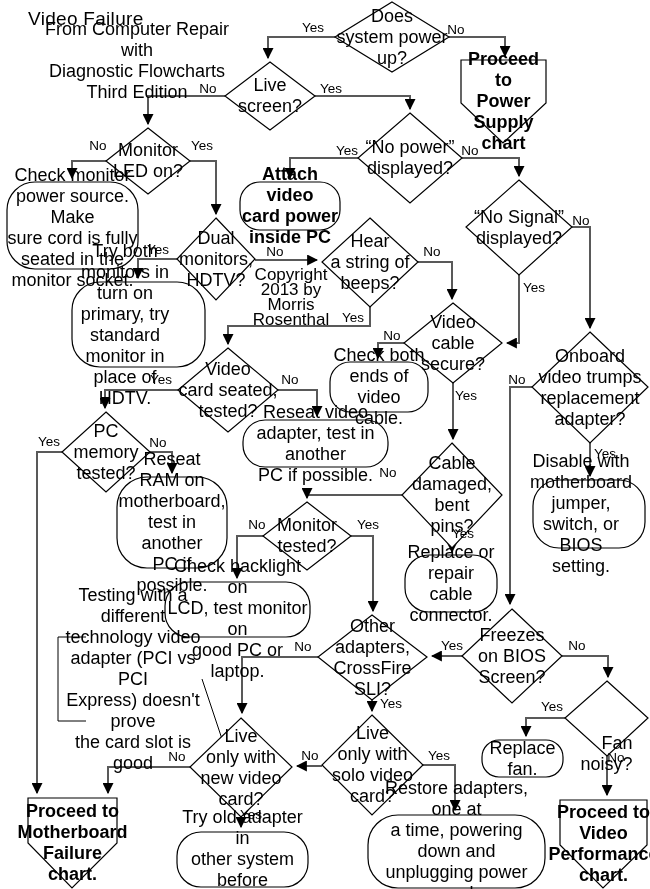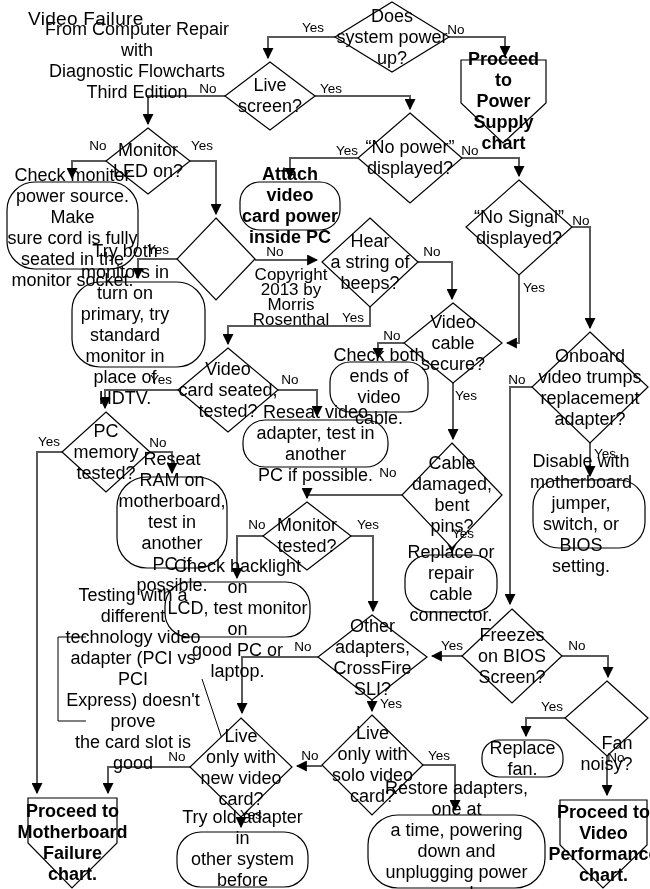--- a/index.html
+++ b/index.html
@@ -134,20 +134,23 @@
 sure cord is fully
 seated in the
 monitor socket.</div>
 <div class="txt" style="left:240px;top:182px;width:100px;height:48px;font-weight:bold;">Attach video
 card power
 inside PC</div>
 <div class="txt" style="left:358px;top:113px;width:104px;height:90px;">“No power”
 displayed?</div>
 <div class="txt" style="left:466px;top:180px;width:106px;height:95px;">“No Signal”
 displayed?</div>
+<div class="txt" style="left:177px;top:218px;width:78px;height:82px;">Dual
+monitors,
+HDTV?</div>
 <div class="txt" style="left:322px;top:218px;width:96px;height:89px;">Hear
 a string of
 beeps?</div>
 <div class="txt" style="left:72px;top:282px;width:106px;height:85px;">Try both
 monitors in turn on
 primary, try standard
 monitor in place of
 HDTV.</div>
 <div class="txt" style="left:404px;top:303px;width:98px;height:80px;">Video
 cable

